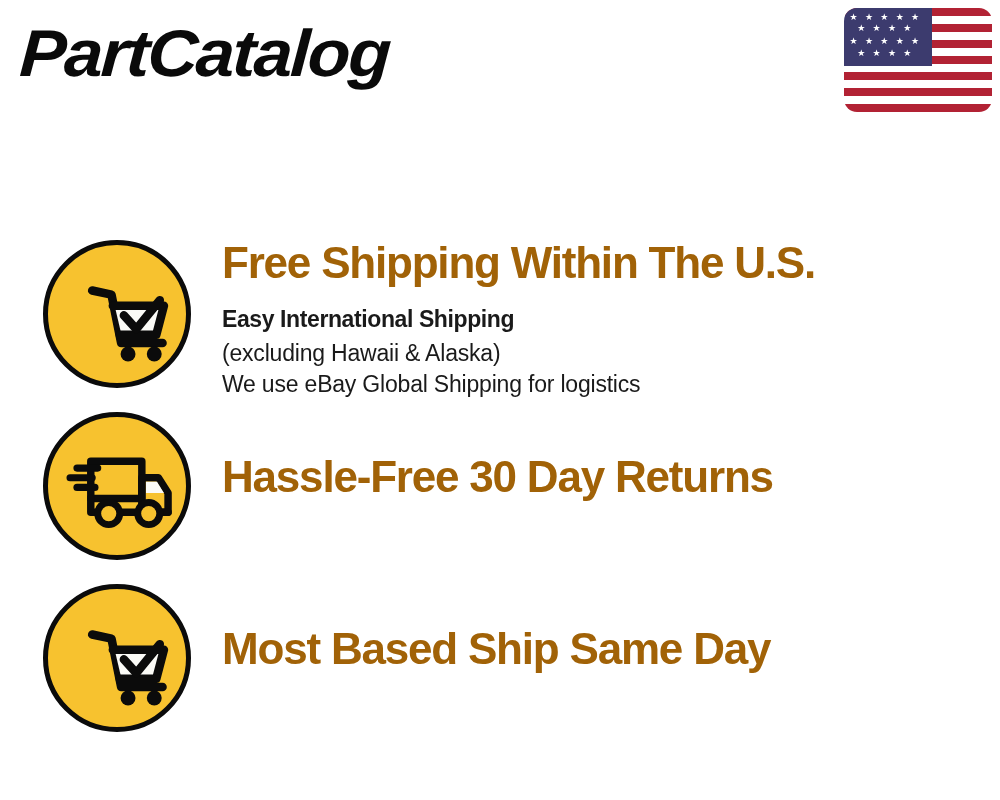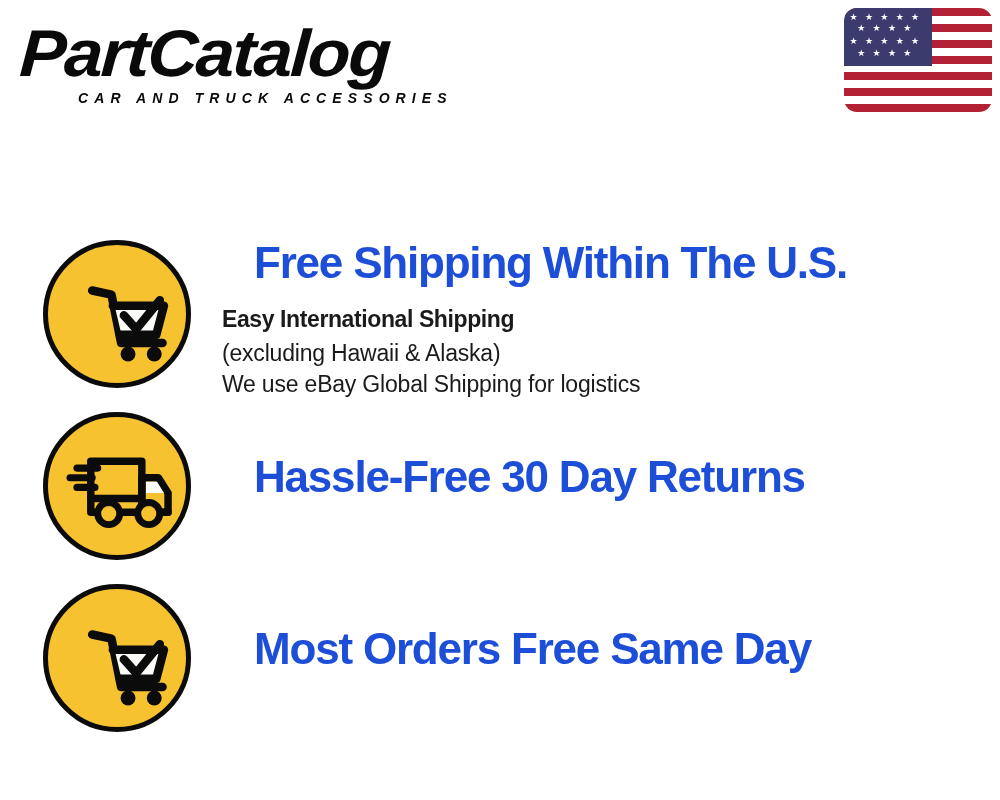--- a/index.html
+++ b/index.html
@@ -127,23 +127,22 @@
   .row-1 .feature-text { top:10px; }
   .row-2 .feature-text { top:52px; }
   .row-3 .feature-text { top:52px; }
 
   .feature-title {
     font-family:"Liberation Sans", sans-serif;
     font-weight:700;
     font-size:44px;
     line-height:50px;
     letter-spacing:-1.2px;
-    color:#1d4ed8;
-    white-space:nowrap;
-    margin-left:32px;
+    color:#a16207;
+    white-space:nowrap;
   }
   .feature-sub {
     font-family:"Liberation Sans", sans-serif;
     font-weight:400;
     font-size:23px;
     line-height:30px;
     color:#1a1a1a;
     letter-spacing:-0.2px;
     margin-top:4px;
     white-space:nowrap;
@@ -155,21 +154,20 @@
   }
   .feature-sub.tight { margin-top:1px; }
 </style>
 </head>
 <body>
 
 <div class="page">
 
   <div class="brand-logo">
     <div class="brand-wordmark">PartCatalog</div>
-    <div class="brand-tagline">CAR AND TRUCK ACCESSORIES</div>
   </div>
 
   <div class="seller-block">
     <div class="flag">
       <div class="stripe" style="top:0px"></div>
       <div class="stripe" style="top:16px"></div>
       <div class="stripe" style="top:32px"></div>
       <div class="stripe" style="top:48px"></div>
       <div class="stripe" style="top:64px"></div>
       <div class="stripe" style="top:80px"></div>
@@ -242,18 +240,18 @@
         <svg viewBox="0 0 100 100" aria-hidden="true">
           <path d="M32 33 L46 36 L53 71 L83 71" fill="none" stroke="#0b0b0b" stroke-width="6.2" stroke-linecap="round" stroke-linejoin="round"></path>
           <polygon points="48.5,45 82,45 77,64 53,64" fill="#fbfbf7"></polygon>
           <path d="M47 44 L84 44 L78.5 65 L52 65" fill="none" stroke="#0b0b0b" stroke-width="6.2" stroke-linecap="round" stroke-linejoin="round"></path>
           <path d="M55 51 L64 61 L81 40" fill="none" stroke="#0b0b0b" stroke-width="6.2" stroke-linecap="round" stroke-linejoin="round"></path>
           <circle cx="58" cy="79" r="5.4" fill="#0b0b0b"></circle>
           <circle cx="77" cy="79" r="5.4" fill="#0b0b0b"></circle>
         </svg>
       </div>
       <div class="feature-text">
-        <div class="feature-title">Most Orders Free Same Day</div>
+        <div class="feature-title">Most Based Ship Same Day</div>
       </div>
     </div>
 
   </div>
 </div>
 
 </body></html>

